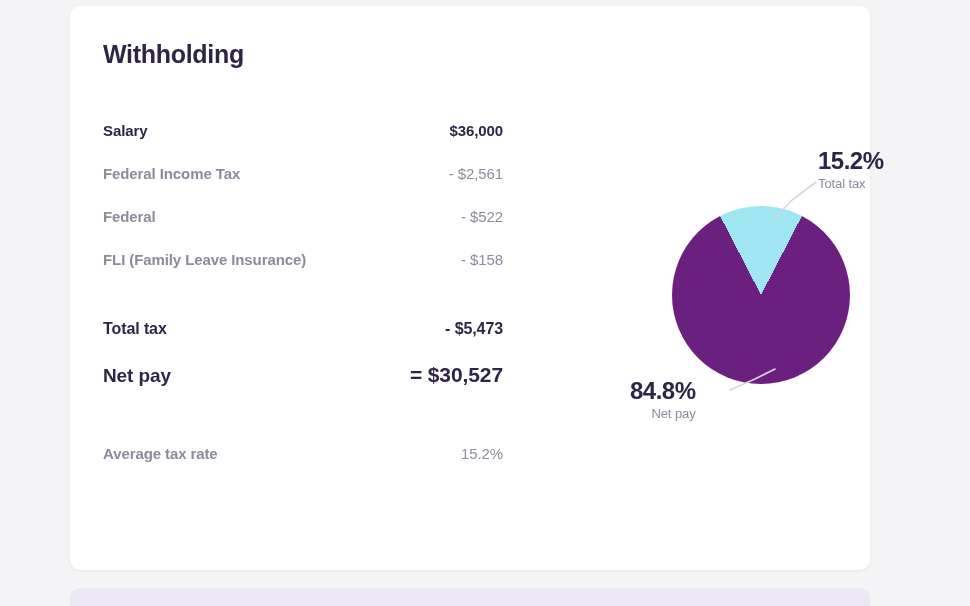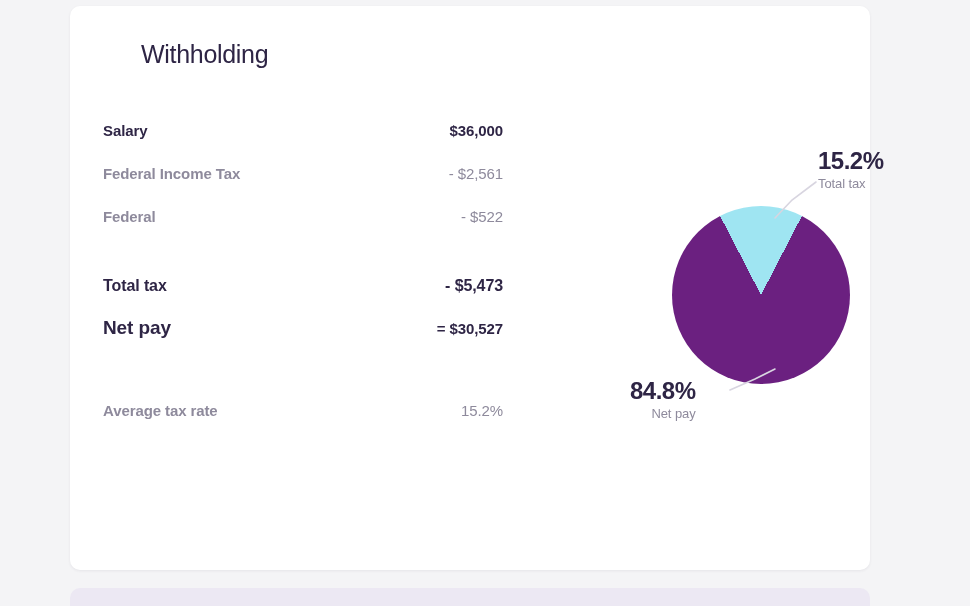--- a/index.html
+++ b/index.html
@@ -34,24 +34,23 @@
     background: #ffffff;
     border-radius: 10px;
     box-shadow: 0 1px 3px rgba(40, 30, 60, 0.07);
   }
 
   .card-title {
     position: absolute;
     left: 33px;
     top: 34px;
     font-size: 25px;
-    font-weight: normal;
+    font-weight: bold;
     color: #2e2545;
     letter-spacing: -0.3px;
-    margin-left: 38px;
   }
 
   
   .breakdown {
     position: absolute;
     left: 33px;
     top: 104px;
     width: 400px;
   }
 
@@ -96,21 +95,21 @@
 
   .row.netpay .lbl {
     color: #2e2545;
     font-weight: bold;
     font-size: 19px;
   }
 
   .row.netpay .val {
     color: #2e2545;
     font-weight: bold;
-    font-size: 15px;
+    font-size: 21px;
   }
 
   .gap-sm { height: 26px; }
   .gap-md { height: 36px; }
 
   
   .chart-area {
     position: absolute;
     left: 500px;
     top: 120px;
@@ -186,20 +185,24 @@
         <span class="lbl">Federal Income Tax</span>
         <span class="val">- $2,561</span>
       </div>
 
 
       <div class="row">
         <span class="lbl">Federal</span>
         <span class="val">- $522</span>
       </div>
 
+      <div class="row">
+        <span class="lbl">FLI (Family Leave Insurance)</span>
+        <span class="val">- $158</span>
+      </div>
 
       <div class="gap-sm"></div>
 
       <div class="row total">
         <span class="lbl">Total tax</span>
         <span class="val">- $5,473</span>
       </div>
 
       <div class="row netpay">
         <span class="lbl">Net pay</span>

